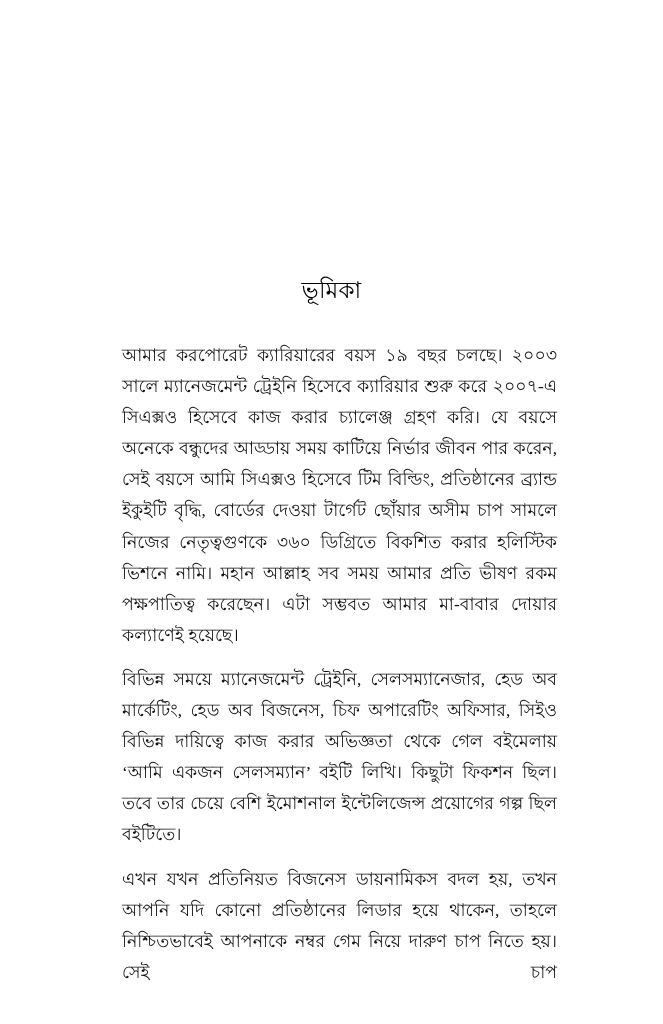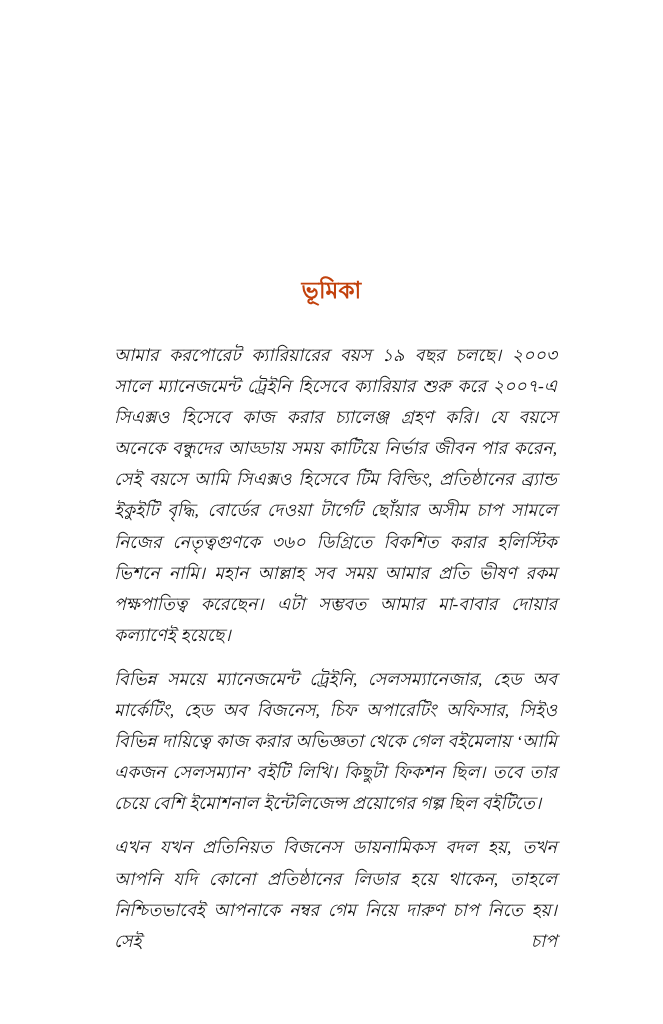--- a/index.html
+++ b/index.html
@@ -26,37 +26,36 @@
     top: 276px;
     width: 451px;
     color: #111111;
     font-family: "Liberation Serif", "DejaVu Serif", serif;
     -webkit-font-smoothing: antialiased;
   }
 
   .chapter-title {
     font-size: 23px;
     line-height: 30px;
-    font-weight: 700;
+    font-weight: 400;
     text-align: center;
     margin: 0 0 34px 0;
     letter-spacing: 0.2px;
-    color: #c2410c;
+    color: #000000;
   }
 
   .para {
     font-size: 17.4px;
     line-height: 31.1px;
     text-align: justify;
     text-justify: inter-word;
-    margin: 0 0 13px 8px;
+    margin: 0 0 13px 16px;
     color: #131313;
     word-spacing: 0.4px;
     hyphens: none;
-    font-style: italic;
   }
 
   .para:last-child {
     margin-bottom: 0;
   }
 
   
   .para.clipped {
     text-align-last: justify;
   }

